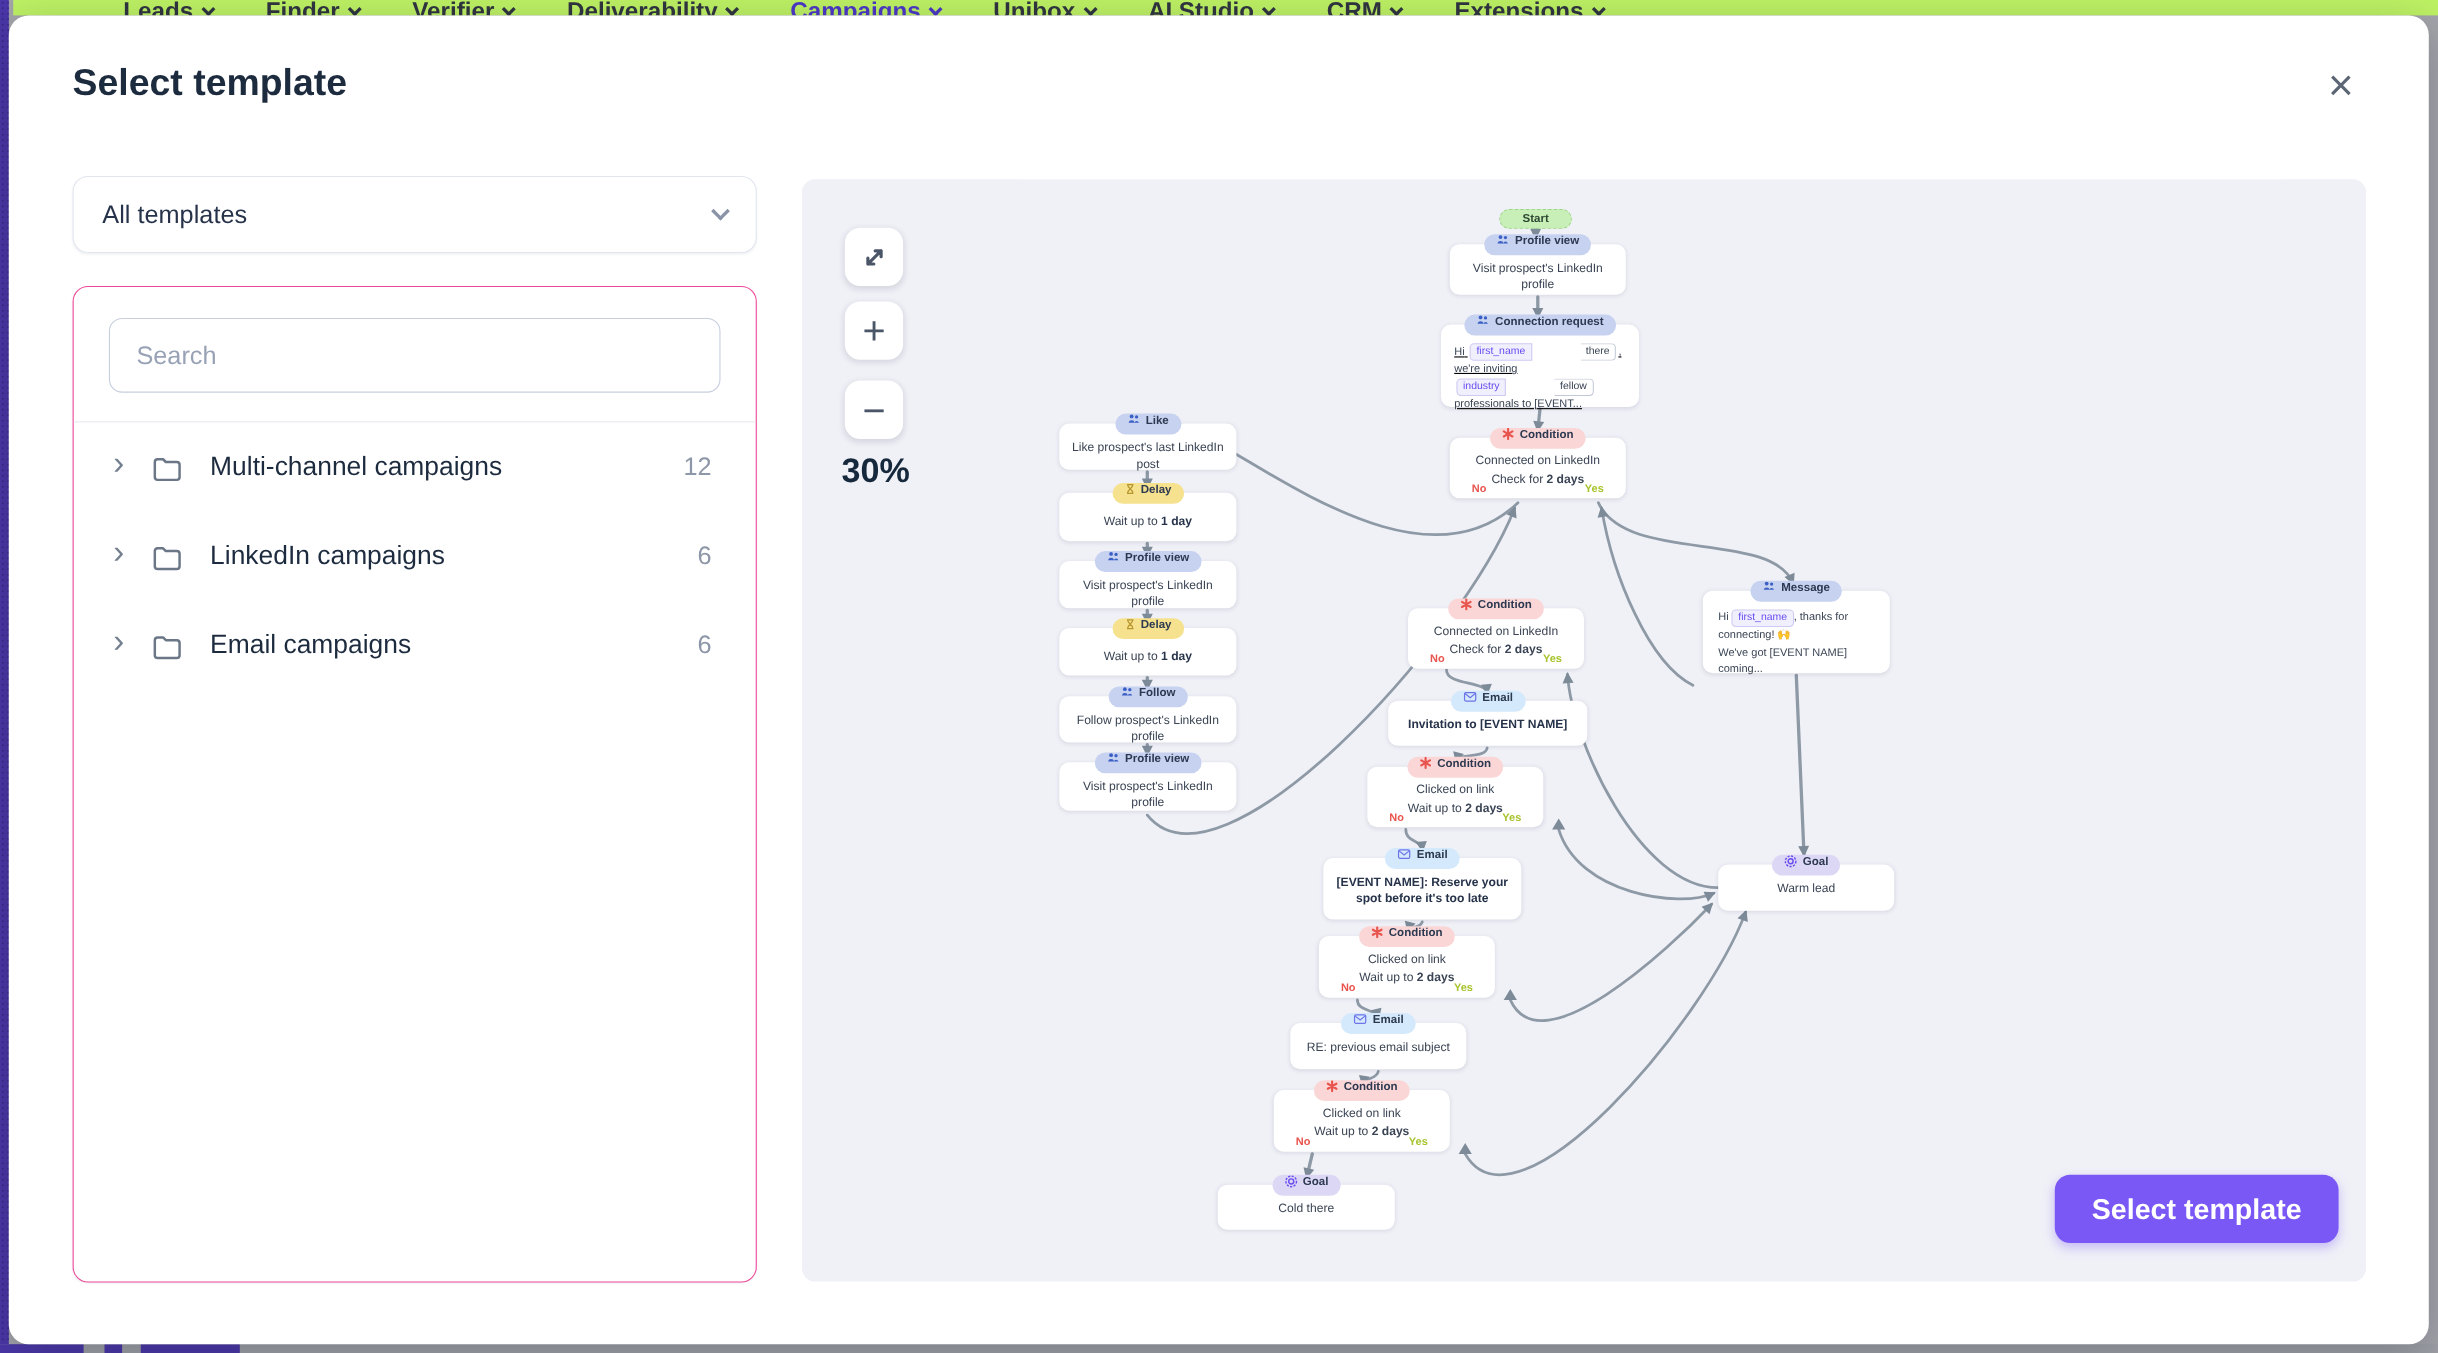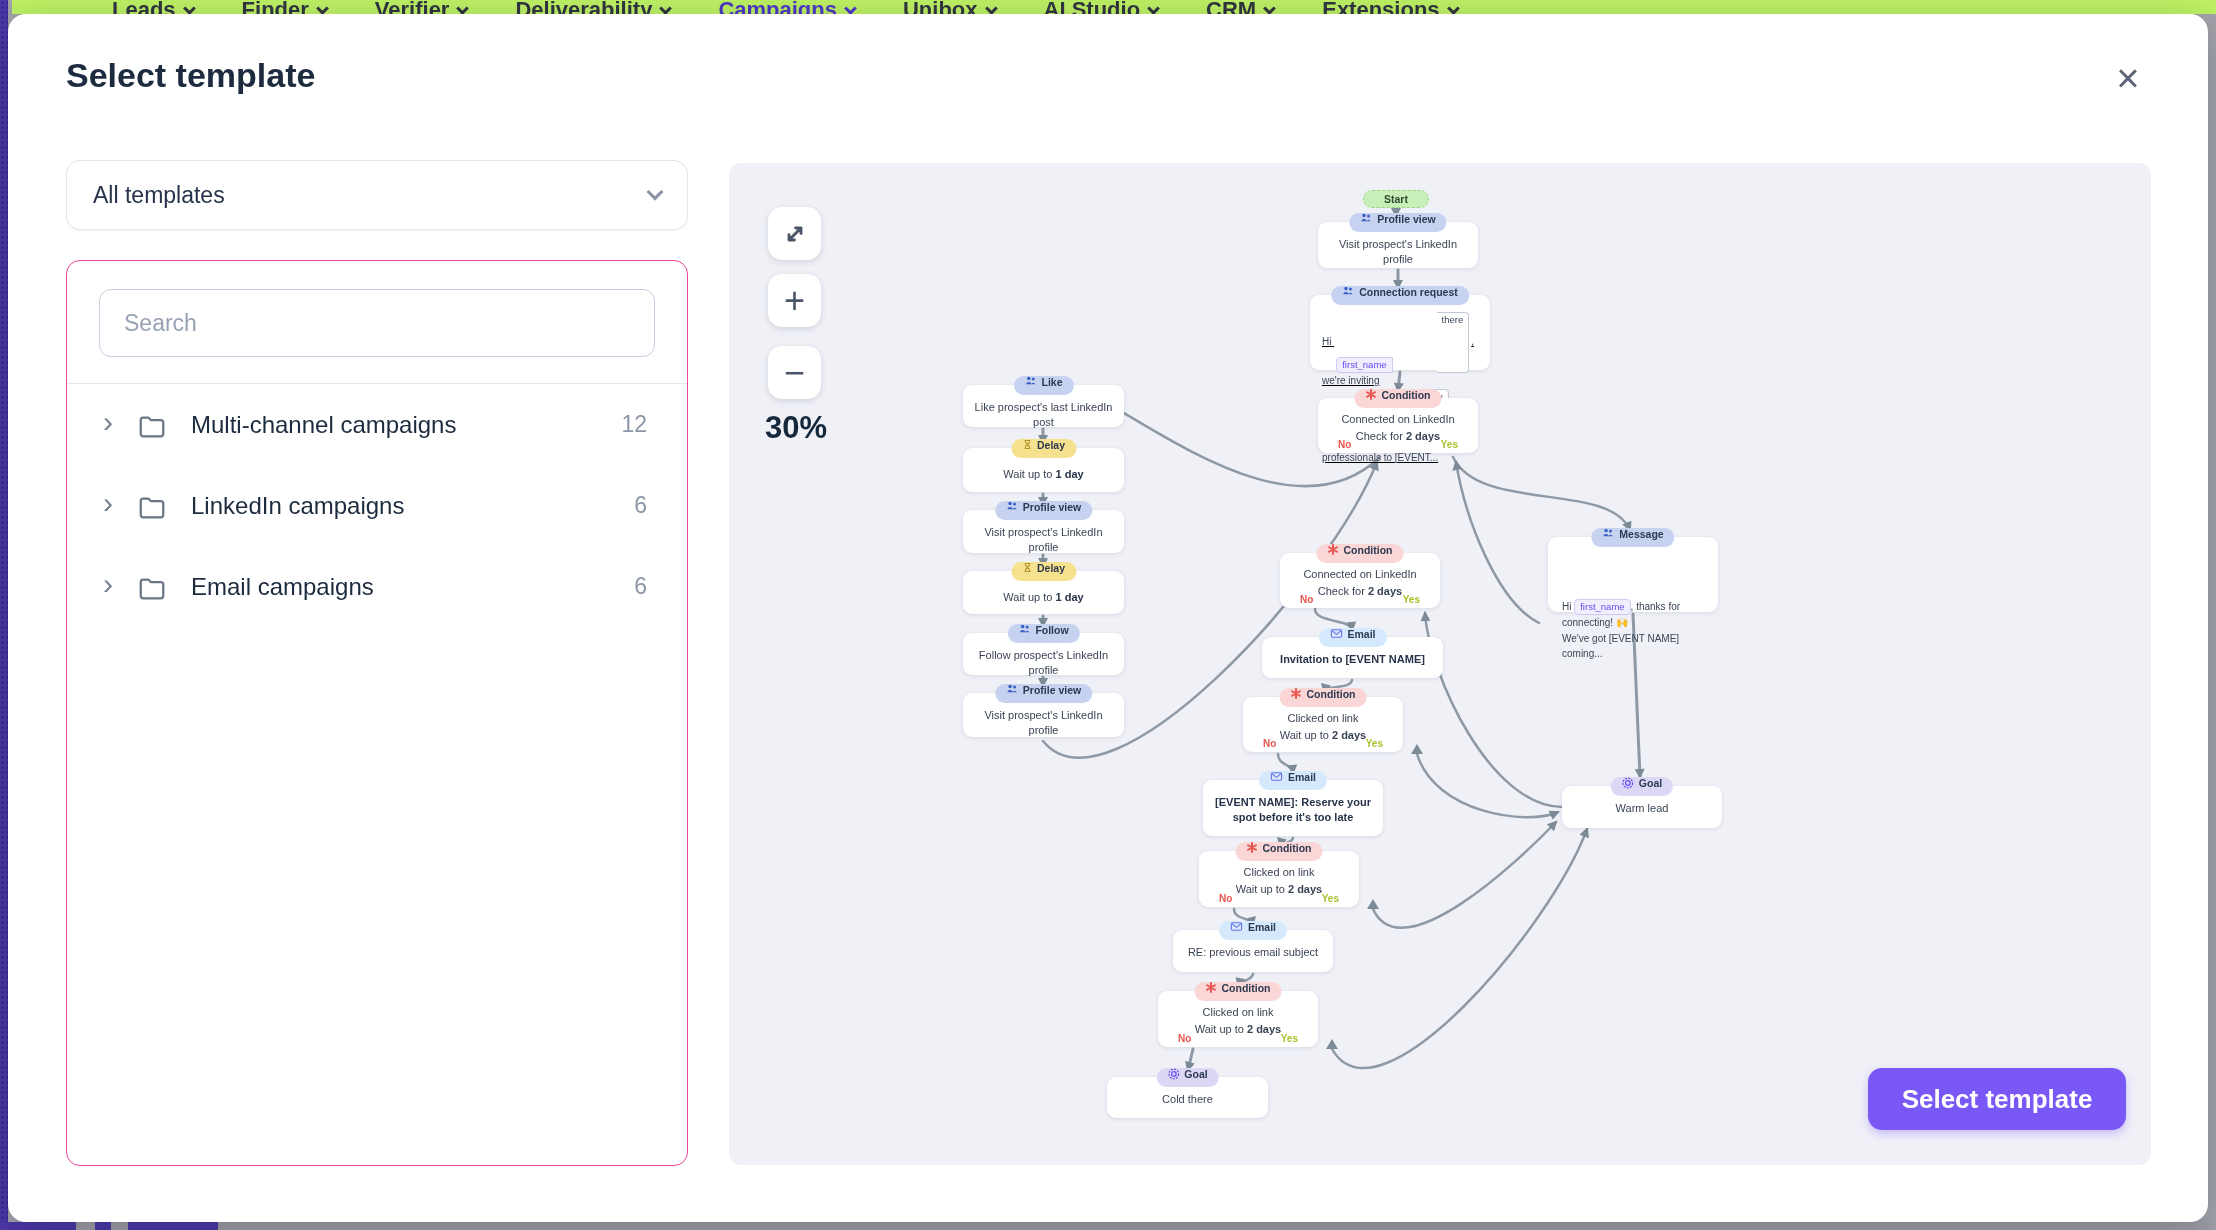--- a/index.html
+++ b/index.html
@@ -82,21 +82,21 @@
   .nbody b { color:#26334a; }
   .cline { font-size:11px; color:#3a4454; line-height:1.5; }
   .cno  { position:absolute; left:20px; bottom:3px; font-size:10px; font-weight:700; color:#e8554e; }
   .cyes { position:absolute; right:20px; bottom:3px; font-size:10px; font-weight:700; color:#a6c42e; }
   .start-pill { position:absolute; background:#c8efb7; border-radius:10px; height:18px;
     display:flex; align-items:center; justify-content:center; font-size:10.5px; font-weight:700;
     color:#2f4a33; border:1px dashed #9ed489; }
   .chipg { display:inline-flex; vertical-align:middle; margin:0 2px; }
   .chip { display:inline-block; font-size:9.5px; line-height:14px; padding:0 5px; border:1px solid #c2c9d6;
     background:#fff; color:#3a4454; }
-  .chip.var { color:#6a4cf0; background:#efeffd; border-color:#cfcaf2;margin-top:45px; }
+  .chip.var { color:#6a4cf0; background:#efeffd; border-color:#cfcaf2; }
   .chipg .chip:first-child { border-radius:4px 0 0 4px; }
   .chipg .chip:last-child  { border-radius:0 4px 4px 0; border-left:none;margin-left:44px; }
   .chip.solo { border-radius:4px; }
   .msgline { font-size:10px; color:#3a4454; text-align:left; line-height:1.55; }
   .ic { flex:none; }
 </style>
 </head>
 <body>
 
 <div class="bg-navbar">

